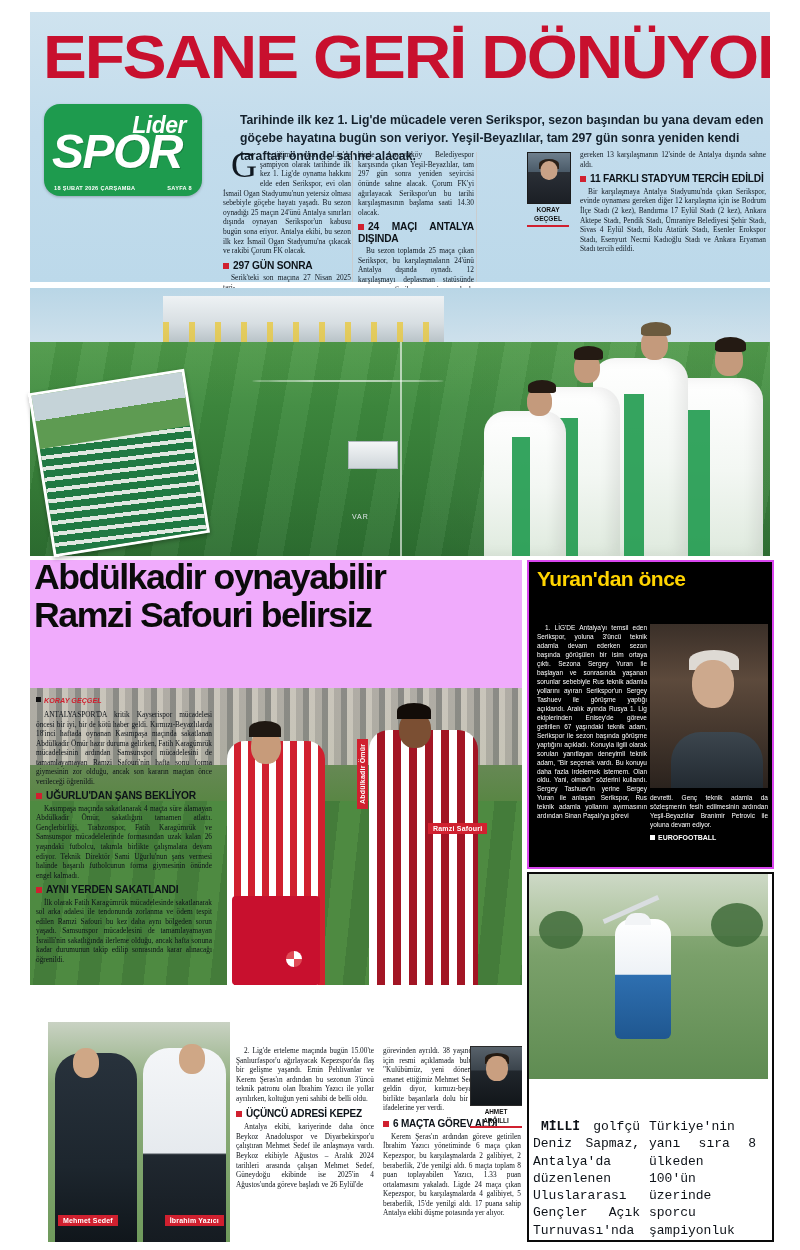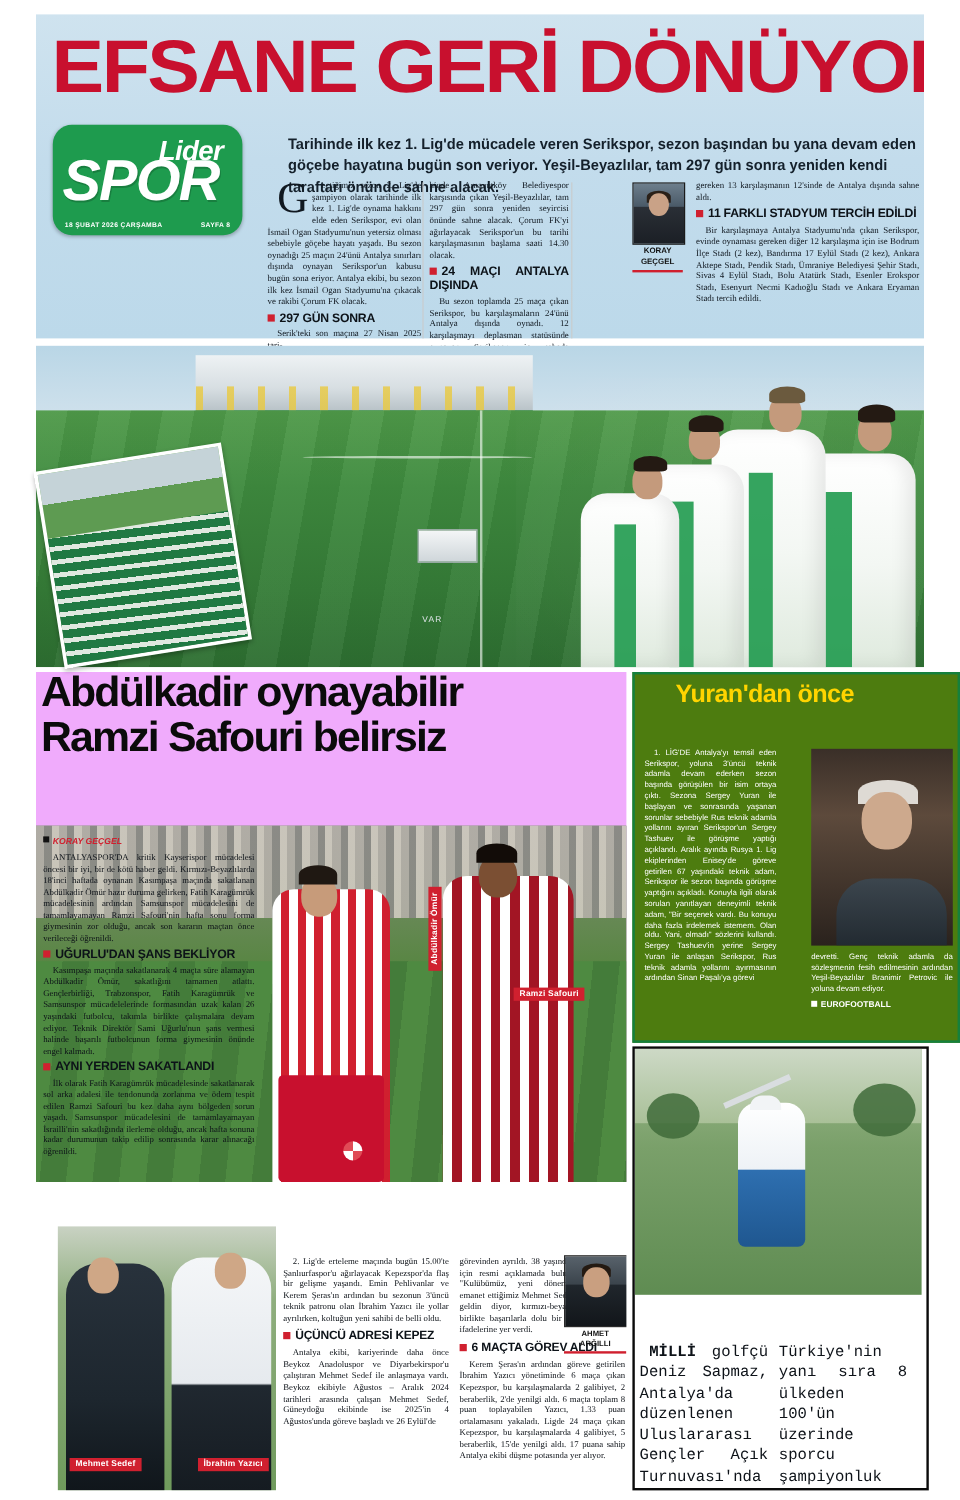--- a/index.html
+++ b/index.html
@@ -391,24 +391,23 @@
   .name-tag.vert {
     transform: rotate(-90deg);
     transform-origin: left bottom;
   }
 
   
   .right-black {
     position: absolute;
     left: 527px; top: 560px;
     width: 243px; height: 305px;
-    background: #4d7c0f;
-    border: 2px solid #15803d;
-    overflow: hidden;
-    padding-left: 26px;
+    background: #000000;
+    border: 2px solid #d946ef;
+    overflow: hidden;
   }
   .rb-headline {
     font-family: "Liberation Sans", sans-serif;
     font-weight: bold;
     font-size: 21px;
     line-height: 1.04;
     letter-spacing: -0.5px;
     color: #ffd400;
     padding: 6px 8px 2px 8px;
   }

